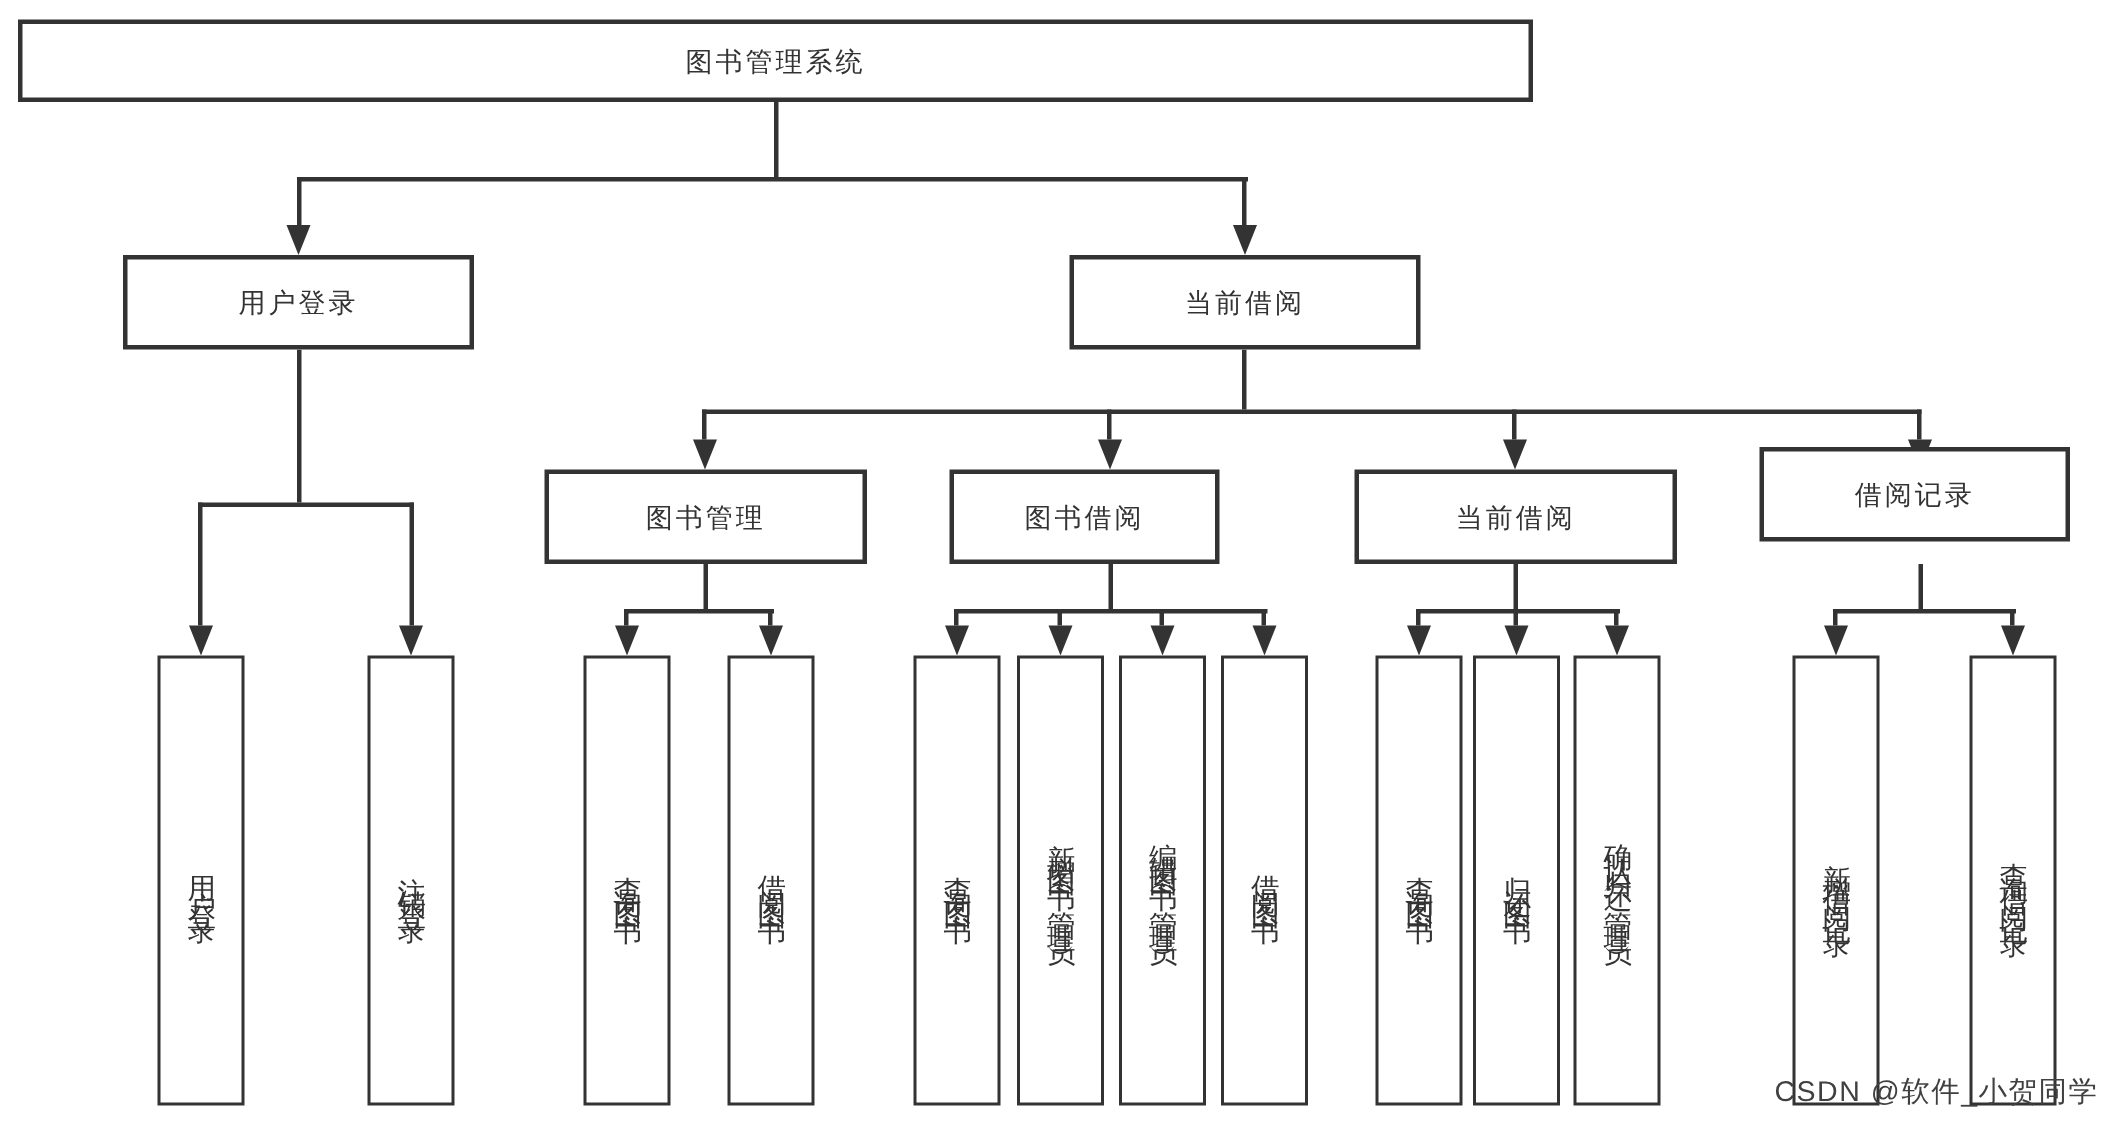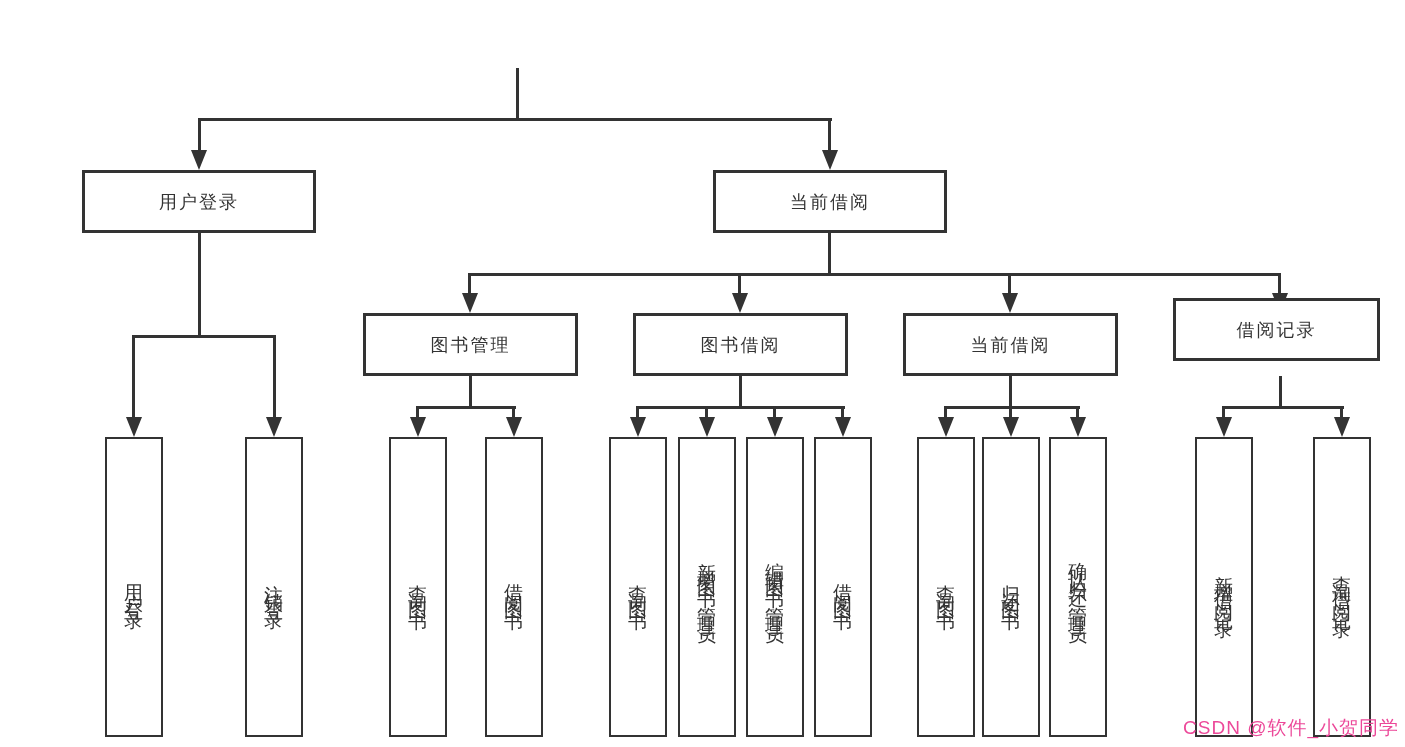--- a/index.html
+++ b/index.html
@@ -24,28 +24,31 @@
   }
   .hl{position:absolute;height:3px;background:#333;z-index:1;}
   .vl{position:absolute;width:3px;background:#333;z-index:1;}
   .arrow{
     position:absolute;width:0;height:0;z-index:1;
     border-left:8px solid transparent;border-right:8px solid transparent;
     border-top:20px solid #333;
   }
   .watermark{
     position:absolute;right:6px;bottom:6px;z-index:5;
-    font-size:19px;color:#ec4899;letter-spacing:1px;
+    font-size:19px;color:#404040;letter-spacing:1px;
   }
 </style>
 </head>
 <body>
 
 <div id="diagram">
 
+  <div class="box" style="left:12px;top:13px;width:1010px;height:55px;">
+    <span>图书管理系统</span>
+  </div>
 
   <div class="vl" style="left:516px;top:68px;height:50px;"></div>
   <div class="hl" style="left:198px;top:118px;width:634px;"></div>
   <div class="vl" style="left:198px;top:118px;height:32px;"></div>
   <div class="vl" style="left:828px;top:118px;height:32px;"></div>
   <div class="arrow" style="left:191px;top:150px;"></div>
   <div class="arrow" style="left:822px;top:150px;"></div>
 
   <div class="box" style="left:82px;top:170px;width:234px;height:63px;">
     <span>用户登录</span>
@@ -68,21 +71,21 @@
   <div class="vl" style="left:1008px;top:273px;height:20px;"></div>
   <div class="vl" style="left:1278px;top:273px;height:20px;"></div>
   <div class="arrow" style="left:462px;top:293px;"></div>
   <div class="arrow" style="left:732px;top:293px;"></div>
   <div class="arrow" style="left:1002px;top:293px;"></div>
   <div class="arrow" style="left:1272px;top:293px;"></div>
 
   <div class="box" style="left:363px;top:313px;width:215px;height:63px;">
     <span>图书管理</span>
   </div>
-  <div class="box" style="left:633px;top:313px;width:215px;height:63px;">
+  <div class="box" style="left:633px;top:313px;width:180px;height:63px;">
     <span>图书借阅</span>
   </div>
   <div class="box" style="left:903px;top:313px;width:215px;height:63px;">
     <span>当前借阅</span>
   </div>
   <div class="box" style="left:1173px;top:298px;width:207px;height:63px;">
     <span>借阅记录</span>
   </div>
 
   <div class="vl" style="left:469px;top:376px;height:30px;"></div>

